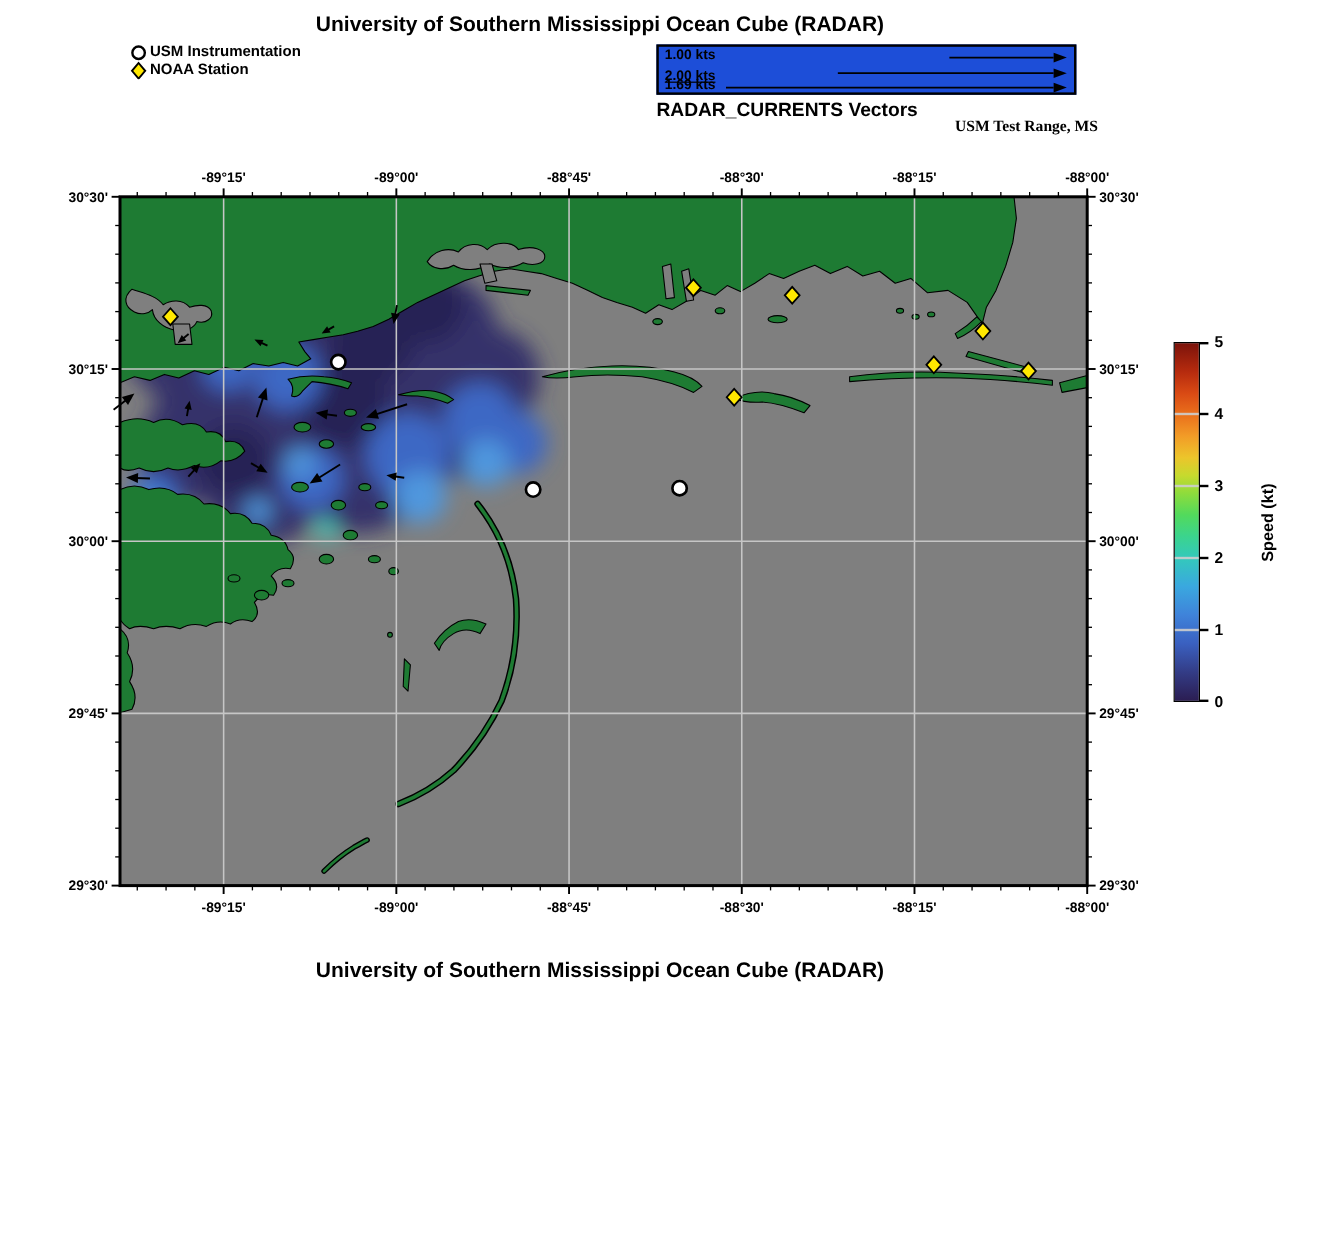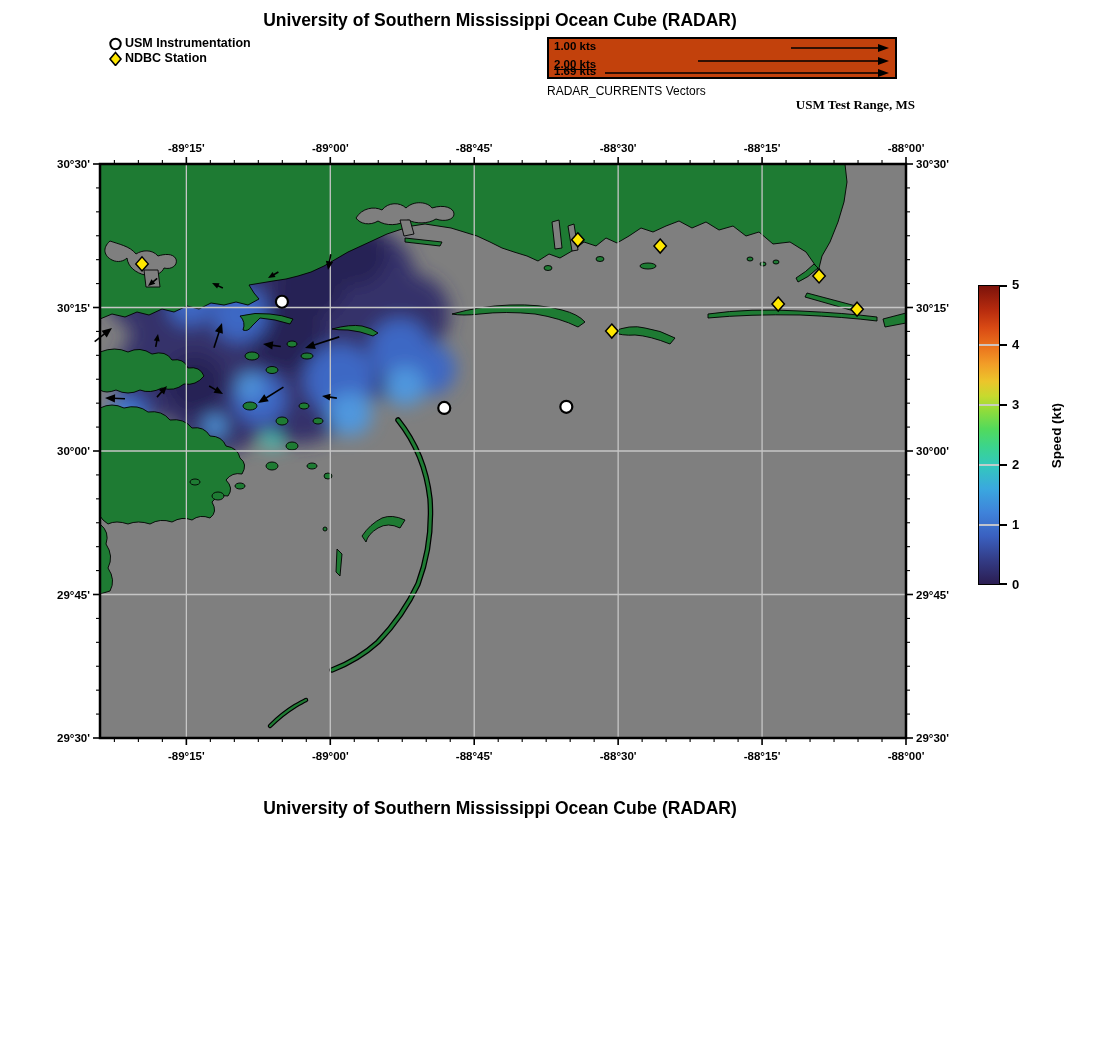--- a/index.html
+++ b/index.html
@@ -7,24 +7,24 @@
         font-family:"Liberation Sans",sans-serif;color:#000;}
   .top-title,.bottom-title{position:absolute;left:150px;width:700px;text-align:center;
         font-size:17.5px;font-weight:bold;}
   .top-title{top:10px;}
   .bottom-title{top:798px;}
   .legend{position:absolute;left:108px;top:36px;}
   .legend-row{display:flex;height:15px;}
   .legend-row svg{display:block;}
   .legend-row span{font-size:12.5px;font-weight:bold;margin-left:2px;}
   .vector-box{position:absolute;left:547px;top:37px;width:350px;height:42px;
-        border:2px solid #000;box-sizing:border-box;background:#c2410c;}
+        border:2px solid #000;box-sizing:border-box;background:#1d4ed8;}
   .vrow-label{position:absolute;font-size:11.5px;font-weight:bold;left:5px;}
   .vrow-svg{position:absolute;right:5px;}
-  .vector-caption{position:absolute;left:547px;top:84px;font-size:12px;font-weight:normal;}
+  .vector-caption{position:absolute;left:547px;top:84px;font-size:16px;font-weight:bold;}
   .subtitle{position:absolute;left:252px;top:98px;width:500px;text-align:center;
         font-family:"Liberation Serif",serif;font-size:16px;font-weight:bold;}
   .region-label{position:absolute;left:755px;top:97px;width:160px;text-align:right;
         font-family:"Liberation Serif",serif;font-size:13px;font-weight:bold;}
   .map-wrap{position:absolute;left:100px;top:164px;width:806px;height:574px;}
   #map-svg{overflow:visible;display:block;}
   #map-svg text{font-family:"Liberation Sans",sans-serif;font-size:11.5px;font-weight:bold;fill:#000;}
   .land{fill:#1e7b33;stroke:#000;stroke-width:0.9;stroke-linejoin:round;}
   .bay{fill:#7f7f7f;stroke:#000;stroke-width:0.9;stroke-linejoin:round;}
   .colorbar-wrap{position:absolute;left:978px;top:285px;width:140px;height:300px;}
@@ -47,21 +47,21 @@
     <div class="legend-row">
       <svg width="15" height="15">
         <circle cx="7.5" cy="8" r="5.2" fill="#ffffff" stroke="#000" stroke-width="2"></circle>
       </svg>
       <span>USM Instrumentation</span>
     </div>
     <div class="legend-row">
       <svg width="15" height="15">
         <path d="M7.5,1.5 L13,8 L7.5,14.5 L2,8 Z" fill="#ffe800" stroke="#000" stroke-width="1.6"></path>
       </svg>
-      <span>NDBC Station</span>
+      <span>NOAA Station</span>
     </div>
   </div>
 
   <div class="vector-box" id="vector-box">
       <div class="vrow-label" style="top: 1px;">1.00 kts</div>
       <svg width="99" height="10" class="vrow-svg" style="top: 4px;">
         <line x1="0" y1="5" x2="87" y2="5" stroke="#000" stroke-width="1.4"></line>
         <polygon points="98,5 87,1 87,9" fill="#000"></polygon>
       </svg>
       <div class="vrow-label" style="top: 19px; text-decoration: underline;">2.00 kts</div>

